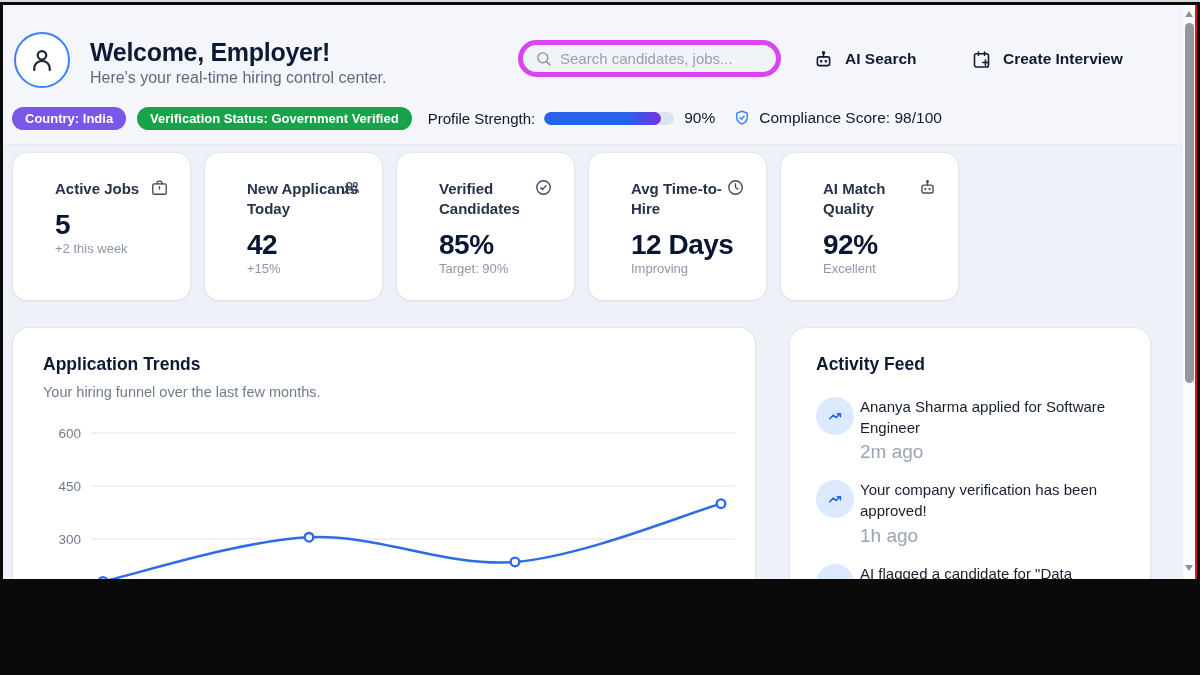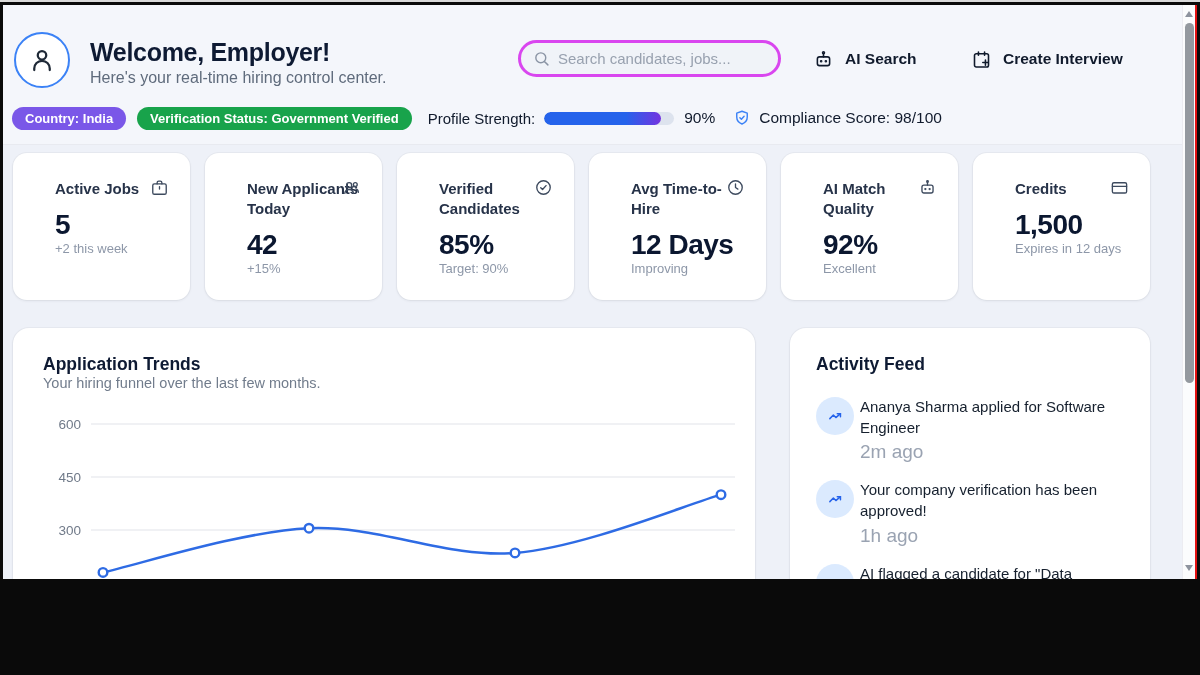--- a/index.html
+++ b/index.html
@@ -19,21 +19,21 @@
                  background:#f4f6fb; border-bottom:1px solid rgba(15,23,42,.05); }
 
   .avatar { position:absolute; left:11px; top:27px; width:56px; height:56px; border-radius:50%;
             background:#fff; border:2px solid #3b82f6; display:flex; align-items:center; justify-content:center;
             color:#1f2937; }
   .welcome-title { position:absolute; left:87px; top:33px; font-size:25px; font-weight:700;
                    color:#0e1a33; letter-spacing:-.3px; }
   .welcome-sub { position:absolute; left:87px; top:64px; font-size:16px; color:#5f6b7c; }
 
   .search-pill { position:absolute; left:515px; top:35px; width:263px; height:37px;
-                 background:#f0f3f8; border:3px solid #d946ef; border-radius:19px;
+                 background:#f0f3f8; border:5px solid #d946ef; border-radius:19px;
                  display:flex; align-items:center; padding:0 12px; gap:8px; color:#8a94a4; }
   .search-pill input { border:none; outline:none; background:transparent; flex:1;
                        font-size:15px; color:#32404f; font-family:inherit; }
   .search-pill input::placeholder { color:#98a1af; }
 
   .ghost-btn { position:absolute; top:38px; height:32px; display:flex; align-items:center; gap:11px;
                background:transparent; border:none; cursor:pointer; font-family:Liberation Sans, sans-serif;
                font-size:15.5px; font-weight:700; color:#101a2c; }
   .btn-ai { left:810px; }
   .btn-ci { left:968px; }
@@ -61,21 +61,21 @@
   .stat-icon { position:absolute; top:25px; right:21px; color:#3d4a5e; }
   .stat-value { margin-top:10px; font-size:28px; font-weight:800; color:#0b1730; letter-spacing:-.5px; }
   .stat-sub { margin-top:0; font-size:13px; color:#8d97a8; }
 
   
   .main-row { position:absolute; left:10px; top:323px; width:1137px; height:380px; display:flex; gap:35px; }
   .panel { background:#fff; border-radius:16px;
            box-shadow:0 1px 3px rgba(16,24,40,.07), 0 0 0 1px rgba(16,24,40,.03); }
   .chart-card { width:742px; height:380px; padding:26px 30px 0 30px; }
   .panel-title { font-size:17.5px; font-weight:700; color:#0e1a33; }
-  .panel-sub { font-size:14.5px; color:#717c8c; }
+  .panel-sub { margin-top:9px; font-size:14.5px; color:#717c8c; }
   .chart-box { margin-top:12px; }
 
   .feed-card { width:360px; height:380px; padding:26px 26px 0 26px; }
   .feed-items { margin-top:22px; }
   .feed-item { display:flex; gap:6px; margin-bottom:17px;justify-content:space-between; }
   .feed-icon { flex:0 0 38px; width:38px; height:38px; border-radius:50%;
                background:var(--feed-icon-bg,#dbeafe); color:var(--feed-icon-fg,#2563eb);
                display:flex; align-items:center; justify-content:center; }
   .feed-text { font-size:15px; line-height:1.38; color:#16202e; }
   .feed-time { margin-top:3px; font-size:19px; color:#9aa3b2; }
@@ -221,31 +221,20 @@
             <path d="M12 9V5.5"></path>
               <circle cx="12" cy="4.3" r="1"></circle>
             <circle cx="9.3" cy="14" r="0.6" fill="currentColor"></circle>
               <circle cx="14.7" cy="14" r="0.6" fill="currentColor"></circle>
           </svg>
         </span>
         <div class="stat-value">92%</div>
         <div class="stat-sub">Excellent</div>
       </div>
 
-      <div class="stat-card">
-        <div class="stat-label">Credits</div>
-        <span class="stat-icon">
-          <svg width="19" height="19" viewBox="0 0 24 24" fill="none" stroke="currentColor" stroke-width="1.7" stroke-linecap="round" stroke-linejoin="round">
-            <rect x="3" y="6" width="18" height="13" rx="2"></rect>
-              <path d="M3 10.5h18"></path>
-          </svg>
-        </span>
-        <div class="stat-value">1,500</div>
-        <div class="stat-sub">Expires in 12 days</div>
-      </div>
     </div>
 
     <div class="main-row">
 
       <section class="panel chart-card">
         <div class="panel-title">Application Trends</div>
         <div class="panel-sub">Your hiring funnel over the last few months.</div>
         <div class="chart-box" id="chart-box">
             <svg width="700" height="245" viewBox="0 0 700 245">
               <line x1="48" y1="21" x2="692" y2="21" stroke="#ebedf1" stroke-width="1.3"></line>

